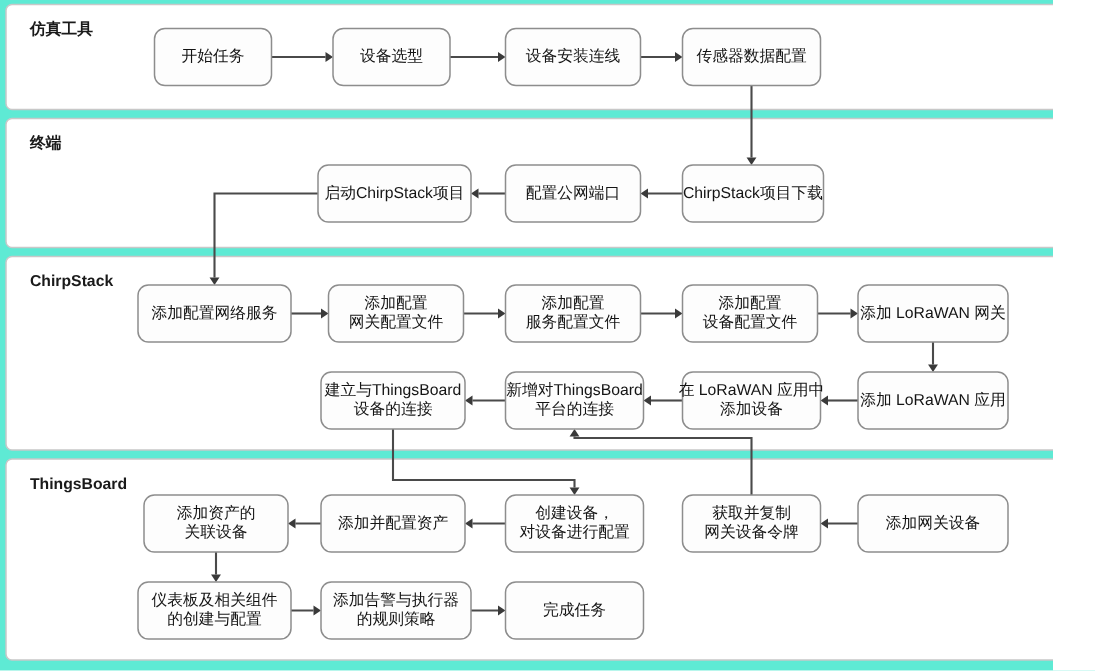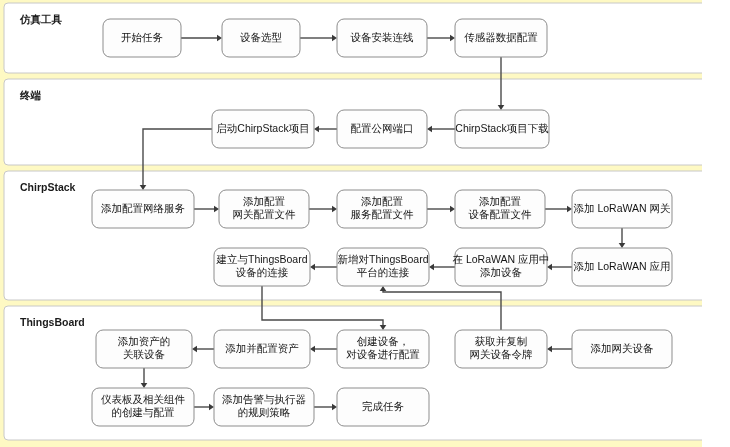--- a/index.html
+++ b/index.html
@@ -4,21 +4,21 @@
 <style>
   html, body {
     margin: 0;
     padding: 0;
     background: #ffffff;
   }
   #root {
     position: relative;
     width: 702px;
     height: 447px;
-    background: #fef9c3;
+    background: #5eead4;
     font-family: "Liberation Sans", "DejaVu Sans", sans-serif;
     overflow: hidden;
     text-align: center;
   }
   svg.layer {
     position: absolute;
     left: 0;
     top: 0;
     width: 730px;
     height: 447px;

